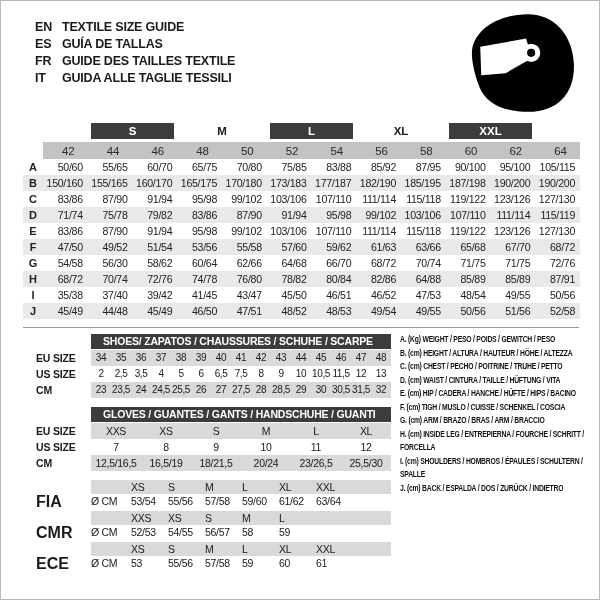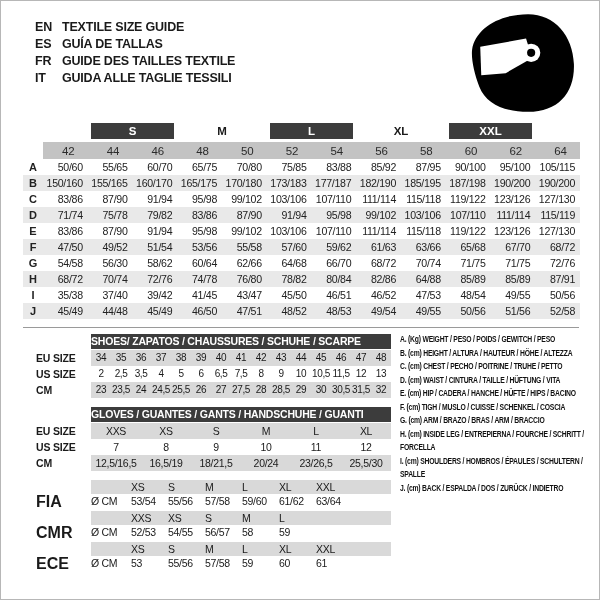--- a/index.html
+++ b/index.html
@@ -26,21 +26,21 @@
   tr.body-row td.letter{text-align:center;padding-right:0;font-weight:bold;font-size:11px;letter-spacing:0;}
   tr.body-row.alt td{background:#e9e9e9;}
   
   .divider{position:absolute;left:22px;top:326px;width:556px;height:1px;background:#9a9a9a;}
   
   .section{position:absolute;left:22px;width:370px;}
   .sec-shoes{top:333px;}
   .sec-gloves{top:406px;}
   .sec-helmet{top:479px;}
   .bar{margin-left:68px;width:300px;box-sizing:border-box;height:15px;line-height:15px;
-       background:#3c3c3c;color:#fff;font-size:10.5px;font-weight:bold;padding-left:0;
+       background:#3c3c3c;color:#fff;font-size:10.5px;font-weight:bold;padding-left:12px;
        letter-spacing:-0.2px;white-space:nowrap;margin-bottom:1px;}
   .srow{display:flex;height:16px;line-height:16px;}
   .slabel{width:68px;box-sizing:border-box;padding-left:13px;font-weight:bold;font-size:10.5px;letter-spacing:-0.2px;}
   .sdata{width:300px;display:flex;}
   .srow.gray .sdata{background:#d9d9d9;}
   .scell{flex:1;text-align:center;font-size:10px;letter-spacing:-0.4px;white-space:nowrap;}
   .sec-gloves .scell{font-size:10.5px;letter-spacing:-0.3px;}
   
   .hrow{display:flex;line-height:14px;}
   .hrow.sizes{height:14px;}

